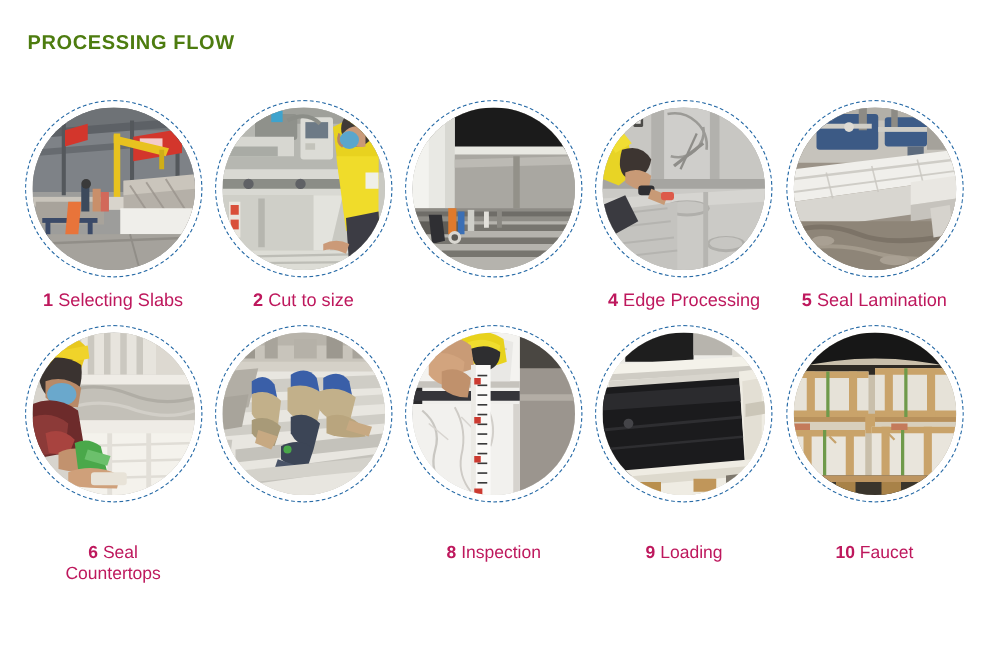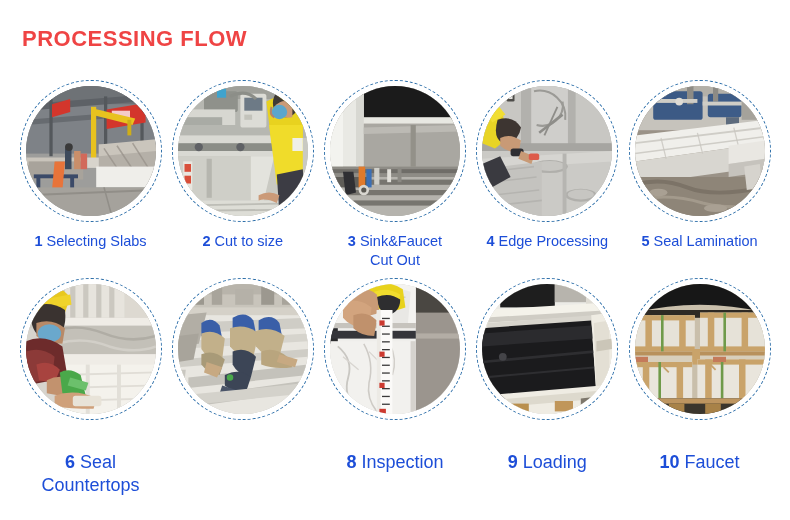--- a/index.html
+++ b/index.html
@@ -12,24 +12,24 @@
     height: 520px;
     font-family: "Liberation Sans", sans-serif;
     overflow: hidden;
     position: relative;
   }
 
   #page-title {
     position: absolute;
     left: 22px;
     top: 26px;
-    font-size: 22px;
+    font-size: 16px;
     font-weight: bold;
     letter-spacing: 0.5px;
-    color: #ef4444;
+    color: #4d7c0f;
   }
 
   .flow-grid {
     position: absolute;
     left: 0;
     top: 80px;
     width: 790px;
   }
 
   .flow-row {
@@ -66,30 +66,30 @@
     border-radius: 50%;
     overflow: hidden;
     position: relative;
     background: #b9b9b5;
   }
   .photo svg { display: block; width: 100%; height: 100%; }
 
   .step-label {
     margin-top: 10px;
     font-size: 14.5px;
-    color: #1d4ed8;
+    color: #be185d;
     text-align: center;
     line-height: 1.28;
     white-space: pre-line;
   }
   .step-label .num { font-weight: bold; }
 
   
   .row-1 .step-label { font-size: 14.5px; }
-  .row-2 .step-label { font-size: 18px; margin-top: 31px; }
+  .row-2 .step-label { font-size: 14px; margin-top: 31px; }
 </style>
 </head>
 <body>
 
 <div id="page-title">PROCESSING FLOW</div>
 
 <div class="flow-grid">
 
   <div class="flow-row row-1">
 
@@ -202,22 +202,20 @@
             <rect x="22" y="62" width="5" height="16" fill="#e07a2c"></rect>
             <rect x="28" y="64" width="4" height="14" fill="#3b6fb5"></rect>
             <rect x="34" y="63" width="4" height="13" fill="#cfcfc9"></rect>
             <circle cx="26" cy="80" r="4" fill="#d9d7d1"></circle>
             <circle cx="26" cy="80" r="2" fill="#5a5852"></circle>
             <rect x="44" y="64" width="3" height="10" fill="#e2e0da"></rect>
             <rect x="52" y="63" width="3" height="11" fill="#8b8983"></rect>
           </svg>
         </div>
       </div>
-      <div class="step-label"><span class="num">3</span> <span>Sink&amp;Faucet
-Cut Out</span></div>
     </div>
 
     <div class="step">
       <div class="ring">
         <div class="photo">
           <svg viewBox="0 0 100 100" preserveAspectRatio="xMidYMid slice">
             <rect x="0" y="0" width="100" height="100" fill="#bdbcb8"></rect>
             <rect x="0" y="0" width="100" height="48" fill="#c8c7c3"></rect>
             <rect x="30" y="0" width="8" height="48" fill="#b2b1ad"></rect>
             <rect x="66" y="0" width="6" height="48" fill="#b2b1ad"></rect>

